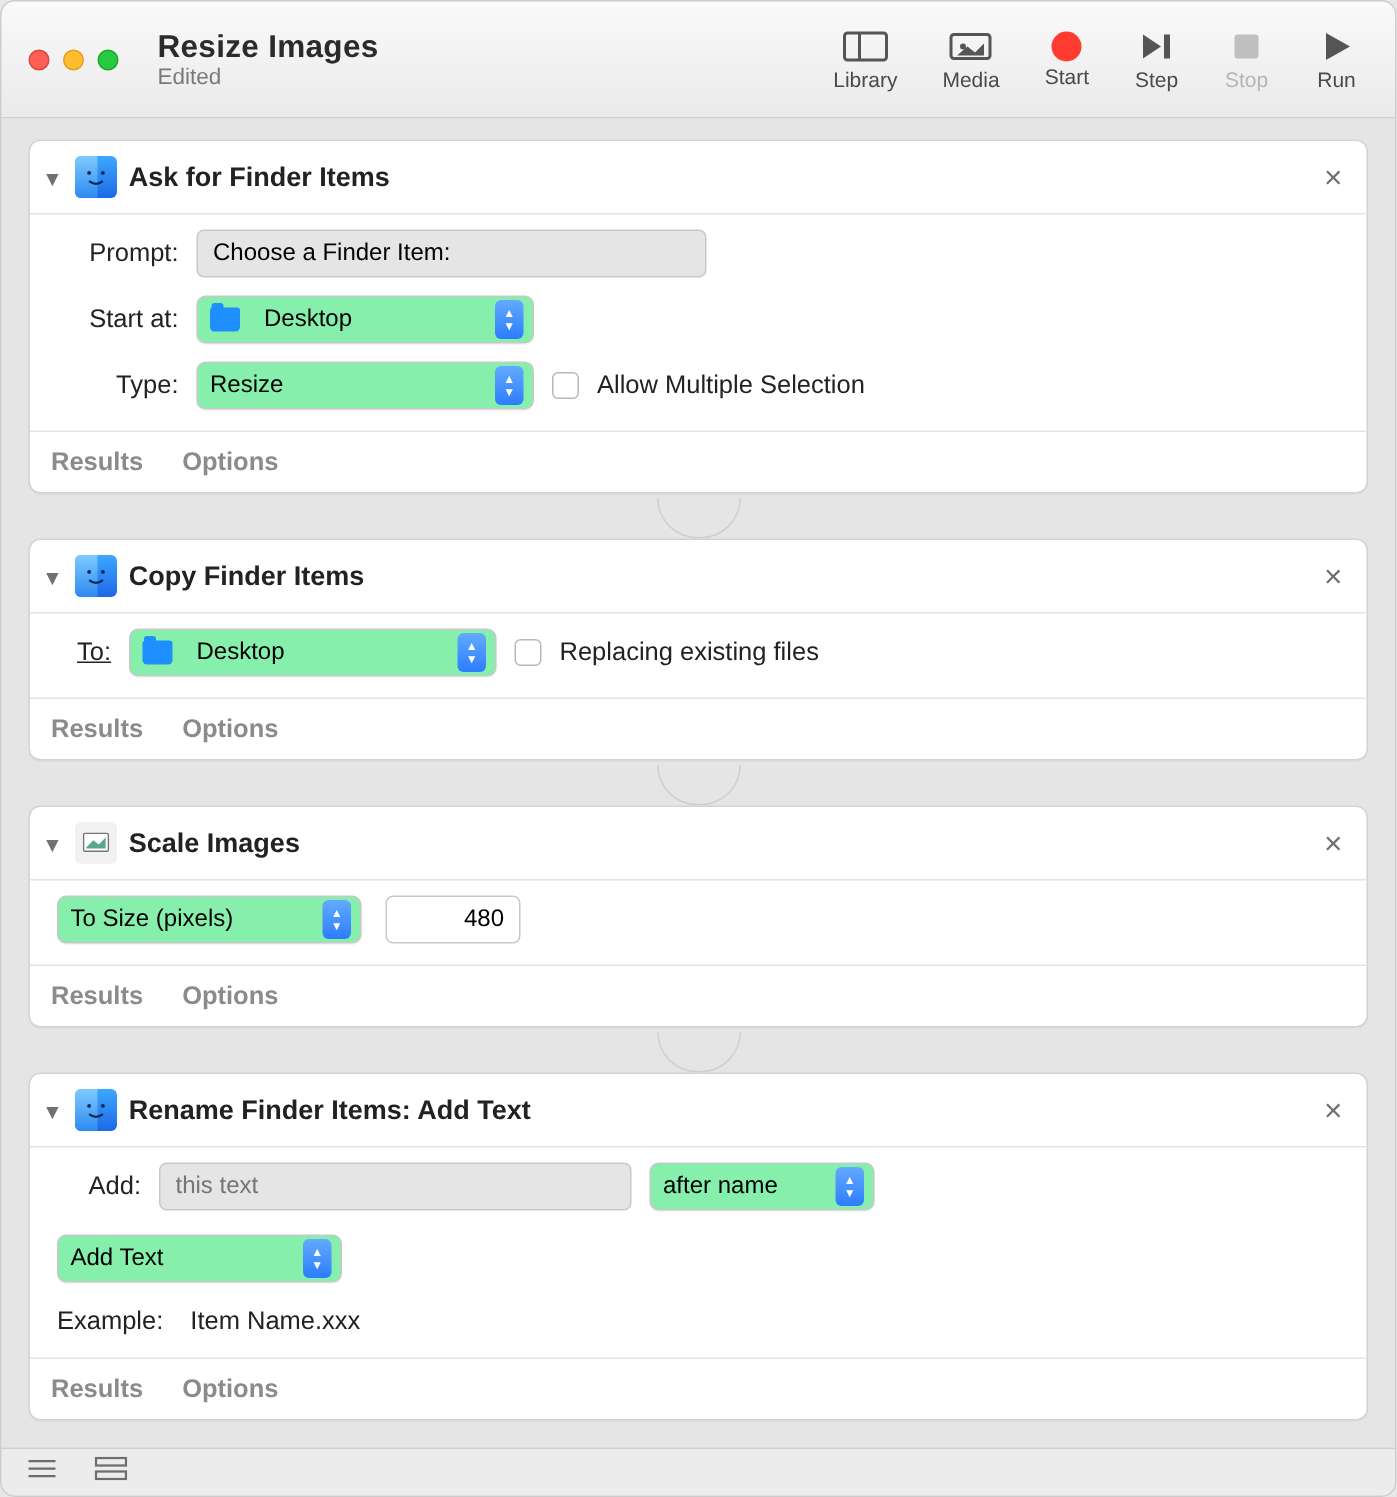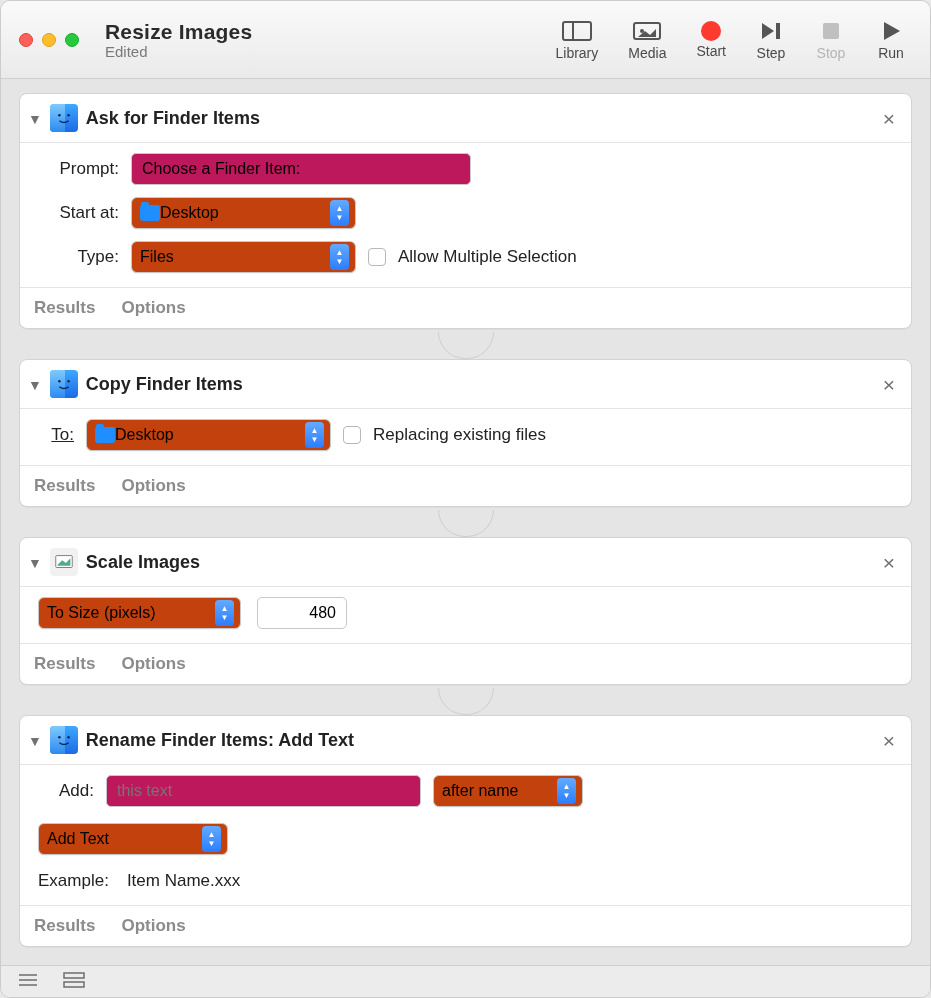--- a/index.html
+++ b/index.html
@@ -82,26 +82,26 @@
   }
   .preview-icon svg { width:22px; height:22px; }
   .action-title { font-size:18px; font-weight:700; color:#222; }
   .close-x { margin-left:auto; font-size:21px; color:#6f6f6f; cursor:pointer; line-height:1; padding:0 4px;}
   .action-body { padding:10px 14px 14px 14px; display:flex; flex-direction:column; gap:12px; }
   .row { display:flex; align-items:center; gap:12px; }
   .row-label { width:85px; text-align:right; font-size:17px; color:#222; }
   .row-label.sm { width:60px;text-decoration:underline; }
   .text-input {
     border:1px solid #c8c8c8; border-radius:5px; height:32px;
-    padding:0 10px; font-size:16px; background:#be185d; outline:none;
+    padding:0 10px; font-size:16px; background:#e5e5e5; outline:none;
   }
   .select {
-    display:flex; align-items:center; gap:0;
+    display:flex; align-items:center; gap:16px;
     border:1px solid #c8c8c8; border-radius:6px; height:32px;
-    padding:0 6px 0 8px; font-size:16px; background:#c2410c;
+    padding:0 6px 0 8px; font-size:16px; background:#86efac;
     box-shadow: 0 1px 1px rgba(0,0,0,0.05);
   }
   .select .folder-mini {
     width:20px; height:16px; background:#1f8fff;
     border-radius:2px 2px 3px 3px; position:relative;
   }
   .select .folder-mini::before{
     content:""; position:absolute; top:-3px; left:1px; width:8px; height:4px;
     background:#1f8fff; border-radius:2px 2px 0 0;
   }
@@ -234,21 +234,21 @@
             <span class="val">Desktop</span>
             <span class="stepper-btn">
                 <span class="up"></span>
                 <span class="dn"></span>
               </span>
           </div>
         </div>
         <div class="row">
           <div class="row-label">Type:</div>
           <div class="select" style="width:225px">
-            <span class="val">Files</span>
+            <span class="val">Resize</span>
             <span class="stepper-btn">
                 <span class="up"></span>
                 <span class="dn"></span>
               </span>
           </div>
           <span class="checkbox"></span>
           <span class="check-label">Allow Multiple Selection</span>
         </div>
       </div>
       <div class="footer">

